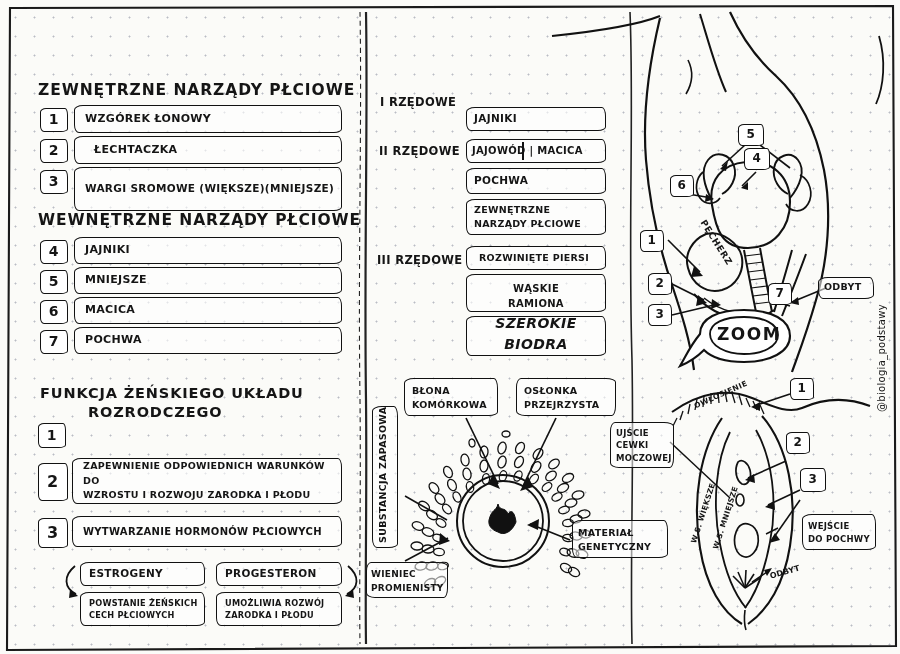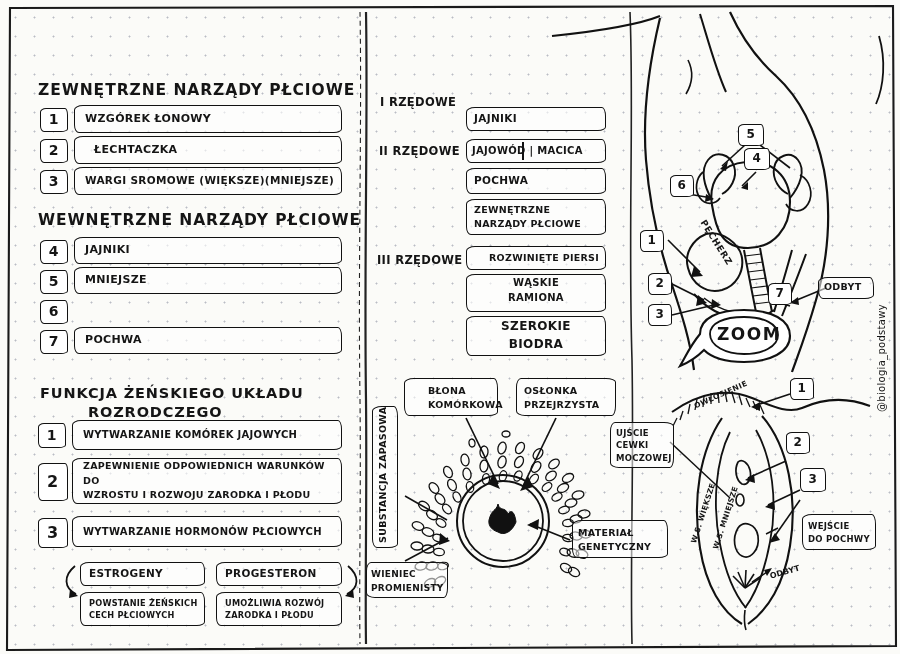--- a/index.html
+++ b/index.html
@@ -56,21 +56,21 @@
   }
   .rowbox{
     position:absolute;border:1.7px solid #111;box-sizing:border-box;
     background:rgba(255,255,255,.6);
     display:flex;align-items:center;
     padding-left:10px;
     border-radius:9px 4px 8px 5px/5px 9px 4px 8px;
   }
   .rowbox .cell{position:static;}
   .rowbox.two{flex-direction:column;align-items:flex-start;justify-content:center;}
-  .rowbox.ctr{justify-content:flex-start;padding-left:0;text-align:center;}
+  .rowbox.ctr{justify-content:flex-end;padding-left:0;text-align:center;}
   .rowbox.ctr.two{align-items:center;}
   .vsep{position:absolute;width:1.7px;background:#111;}
   svg{position:absolute;left:0;top:0;overflow:visible;}
   .rot90{transform:rotate(-90deg);transform-origin:left top;}
   .rotSig{transform:rotate(-90deg);transform-origin:left top;}
   .rotS{transform-origin:left top;}
   .bubbletext{font-size:17px;letter-spacing:.09em;font-weight:700;}
 </style>
 </head>
 <body>
@@ -103,21 +103,21 @@
   <div class="numbox" style="left:40px;top:139px;width:28px;height:24px;">
     <span class="hw num" style="position:static;">2</span>
   </div>
   <div class="rowbox" style="left:74px;top:136px;width:268px;height:28px;padding-left:19px;">
     <span class="hw cell">ŁECHTACZKA</span>
   </div>
 
   <div class="numbox" style="left:40px;top:170px;width:28px;height:24px;">
     <span class="hw num" style="position:static;">3</span>
   </div>
-  <div class="rowbox" style="left:74px;top:167px;width:268px;height:28px;">
+  <div class="rowbox" style="left:74px;top:167px;width:268px;height:44px;">
     <span class="hw cell" style="font-size:10.5px;">WARGI SROMOWE (WIĘKSZE)(MNIEJSZE)</span>
   </div>
 
   <div class="hw head" style="left:38px;top:212px;">WEWNĘTRZNE NARZĄDY PŁCIOWE</div>
 
   <div class="numbox" style="left:40px;top:240px;width:28px;height:24px;">
     <span class="hw num" style="position:static;">4</span>
   </div>
   <div class="rowbox" style="left:74px;top:237px;width:268px;height:27px;">
     <span class="hw cell">JAJNIKI</span>
@@ -126,36 +126,36 @@
   <div class="numbox" style="left:40px;top:270px;width:28px;height:24px;">
     <span class="hw num" style="position:static;">5</span>
   </div>
   <div class="rowbox" style="left:74px;top:267px;width:268px;height:27px;">
     <span class="hw cell">MNIEJSZE</span>
   </div>
 
   <div class="numbox" style="left:40px;top:300px;width:28px;height:24px;">
     <span class="hw num" style="position:static;">6</span>
   </div>
+  <div class="rowbox" style="left:74px;top:297px;width:268px;height:27px;">
+    <span class="hw cell">MACICA</span>
+  </div>
 
   <div class="numbox" style="left:40px;top:330px;width:28px;height:24px;">
     <span class="hw num" style="position:static;">7</span>
   </div>
   <div class="rowbox" style="left:74px;top:327px;width:268px;height:27px;">
     <span class="hw cell">POCHWA</span>
   </div>
 
   <div class="hw head" style="left:40px;top:385px;font-size:14.5px;">FUNKCJA  ŻEŃSKIEGO UKŁADU</div>
   <div class="hw head" style="left:88px;top:404px;font-size:14.5px;">ROZRODCZEGO</div>
 
   <div class="numbox" style="left:38px;top:423px;width:28px;height:25px;">
     <span class="hw num" style="position:static;">1</span>
-  </div>
-  <div class="rowbox" style="left:72px;top:420px;width:270px;height:30px;">
-    <span class="hw cell" style="font-size:10px;">WYTWARZANIE KOMÓREK JAJOWYCH</span>
   </div>
 
   <div class="numbox" style="left:38px;top:463px;width:30px;height:38px;">
     <span class="hw num" style="position:static;font-size:16px;">2</span>
   </div>
   <div class="rowbox two" style="left:72px;top:458px;width:270px;height:46px;">
     <span class="hw cell" style="font-size:9.5px;line-height:1.55;">ZAPEWNIENIE ODPOWIEDNICH WARUNKÓW DO
 WZROSTU I ROZWOJU ZARODKA I PŁODU</span>
   </div>
 
@@ -201,29 +201,29 @@
   </div>
   <div class="rowbox" style="left:466px;top:168px;width:140px;height:26px;padding-left:7px;">
     <span class="hw cell" style="font-size:10.5px;">POCHWA</span>
   </div>
   <div class="rowbox two" style="left:466px;top:199px;width:140px;height:36px;padding-left:7px;">
     <span class="hw cell" style="font-size:9.5px;line-height:1.5;">ZEWNĘTRZNE
 NARZĄDY PŁCIOWE</span>
   </div>
 
   <div class="hw cell" style="left:377px;top:254px;font-size:11.5px;">III RZĘDOWE</div>
-  <div class="rowbox" style="left:466px;top:246px;width:140px;height:24px;padding-left:22px;">
+  <div class="rowbox" style="left:466px;top:246px;width:140px;height:24px;padding-left:12px;">
     <span class="hw cell" style="font-size:9.5px;">ROZWINIĘTE PIERSI</span>
   </div>
   <div class="rowbox ctr two" style="left:466px;top:274px;width:140px;height:38px;">
     <span class="hw cell" style="font-size:10px;line-height:1.5;text-align:center;">WĄSKIE
 RAMIONA</span>
   </div>
   <div class="rowbox ctr two" style="left:466px;top:316px;width:140px;height:40px;">
-    <span class="hw cell" style="font-size:12px;line-height:1.5;text-align:center;">SZEROKIE
+    <span class="hw cell" style="font-size:14px;line-height:1.5;text-align:center;font-style:italic;">SZEROKIE
 BIODRA</span>
   </div>
 
   <div class="vsep" style="left:522px;top:142px;height:18px;"></div>
 
   <svg width="900" height="654">
 
     <g stroke="#111" stroke-width="1.3" fill="none" id="corona">
       <g>
         <ellipse cx="484" cy="452" rx="6" ry="4" transform="rotate(-85 484 452)"></ellipse>
@@ -301,21 +301,21 @@
     <path d="M556,418 L523,486" fill="none" stroke="#111" stroke-width="1.7"></path>
     <path d="M528,476 L520,491 L533,487 Z" fill="#111"></path>
     <path d="M405,496 L447,520" fill="none" stroke="#111" stroke-width="1.6"></path>
     <path d="M405,561 L448,538" fill="none" stroke="#111" stroke-width="1.6"></path>
     <path d="M440,533 L450,541 L439,545 Z" fill="#111"></path>
     <path d="M570,540 L530,524" fill="none" stroke="#111" stroke-width="1.6"></path>
     <path d="M539,519 L527,525 L538,530 Z" fill="#111"></path>
   </svg>
 
   <div class="box r1" style="left:404px;top:378px;width:94px;height:38px;"></div>
-  <div class="hw cell" style="left:428px;top:384px;font-size:9.5px;line-height:1.5;">BŁONA
+  <div class="hw cell" style="left:412px;top:384px;font-size:9.5px;line-height:1.5;">BŁONA
 KOMÓRKOWA</div>
 
   <div class="box r2" style="left:516px;top:378px;width:100px;height:38px;"></div>
   <div class="hw cell" style="left:524px;top:384px;font-size:9.5px;line-height:1.5;">OSŁONKA
 PRZEJRZYSTA</div>
 
   <div class="box r1" style="left:372px;top:406px;width:26px;height:142px;"></div>
   <div class="hw cell rot90" style="left:378px;top:543px;font-size:9.5px;">SUBSTANCJA ZAPASOWA</div>
 
   <div class="box r2" style="left:366px;top:562px;width:82px;height:36px;"></div>

